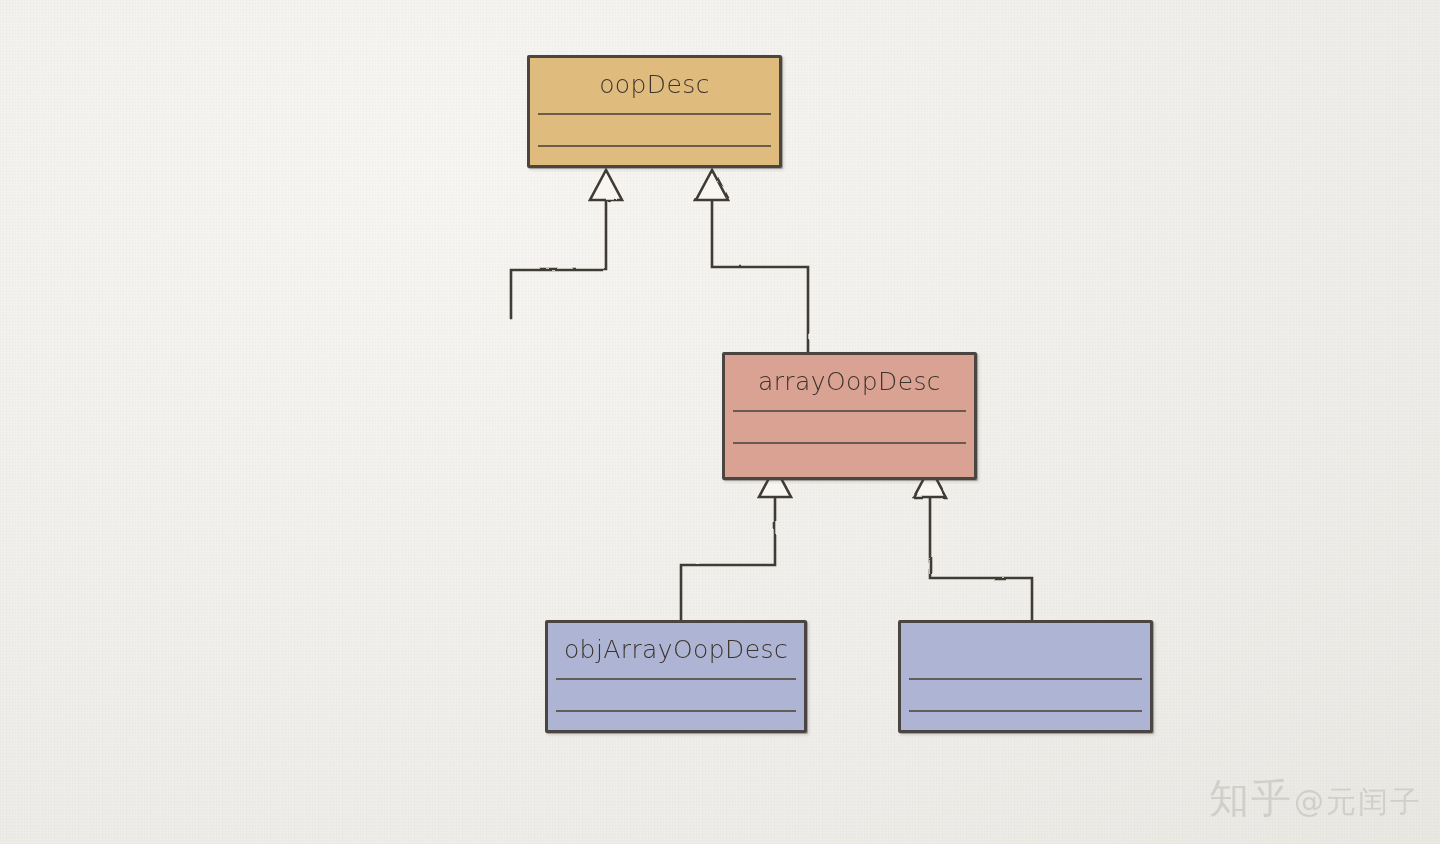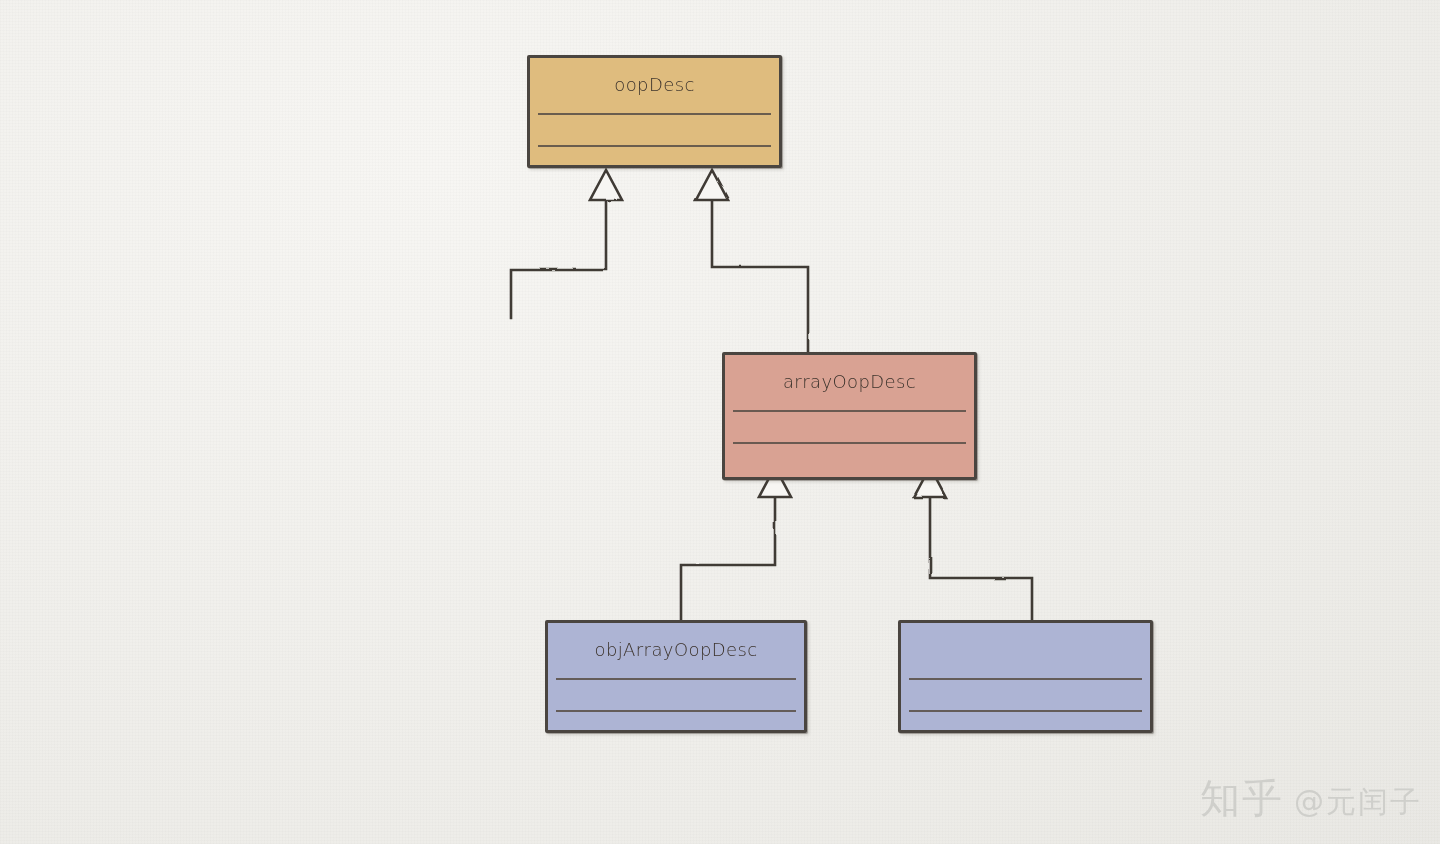--- a/index.html
+++ b/index.html
@@ -37,21 +37,21 @@
     box-shadow: 1px 1px 0 rgba(70,64,58,0.35), 2px 2px 3px rgba(70,64,58,0.18);
   }
   .uml-class .cls-name {
     position: absolute;
     left: 0;
     right: 0;
     top: 0;
     height: 53px;
     line-height: 53px;
     text-align: center;
-    font-size: 18px;
+    font-size: 25px;
     letter-spacing: 0.4px;
     color: #3c332c;
     font-family: "DejaVu Sans", sans-serif;
     font-weight: 300;
     white-space: nowrap;
     overflow: hidden;
   }
   .uml-class .cls-rule {
     position: absolute;
     left: 8px;
@@ -68,21 +68,21 @@
   #box-arrayoop     { left: 722px; top: 352px; width: 255px; height: 128px; background: #d9a293; }
   #box-objarrayoop  { left: 545px; top: 620px; width: 262px; height: 113px; background: #adb4d4; }
   #box-typearrayoop { left: 898px; top: 620px; width: 255px; height: 113px; background: #adb4d4; }
 
   #watermark {
     position: absolute;
     right: 18px;
     bottom: 18px;
     display: flex;
     align-items: baseline;
-    gap: 10px;
+    gap: 1px;
     color: #cfcfcb;
     font-size: 40px;
     font-family: "DejaVu Sans", sans-serif;
     letter-spacing: 2px;
     user-select: none;
   }
   #watermark .wm-handle { font-size: 30px; }
 </style>
 </head>
 <body>

